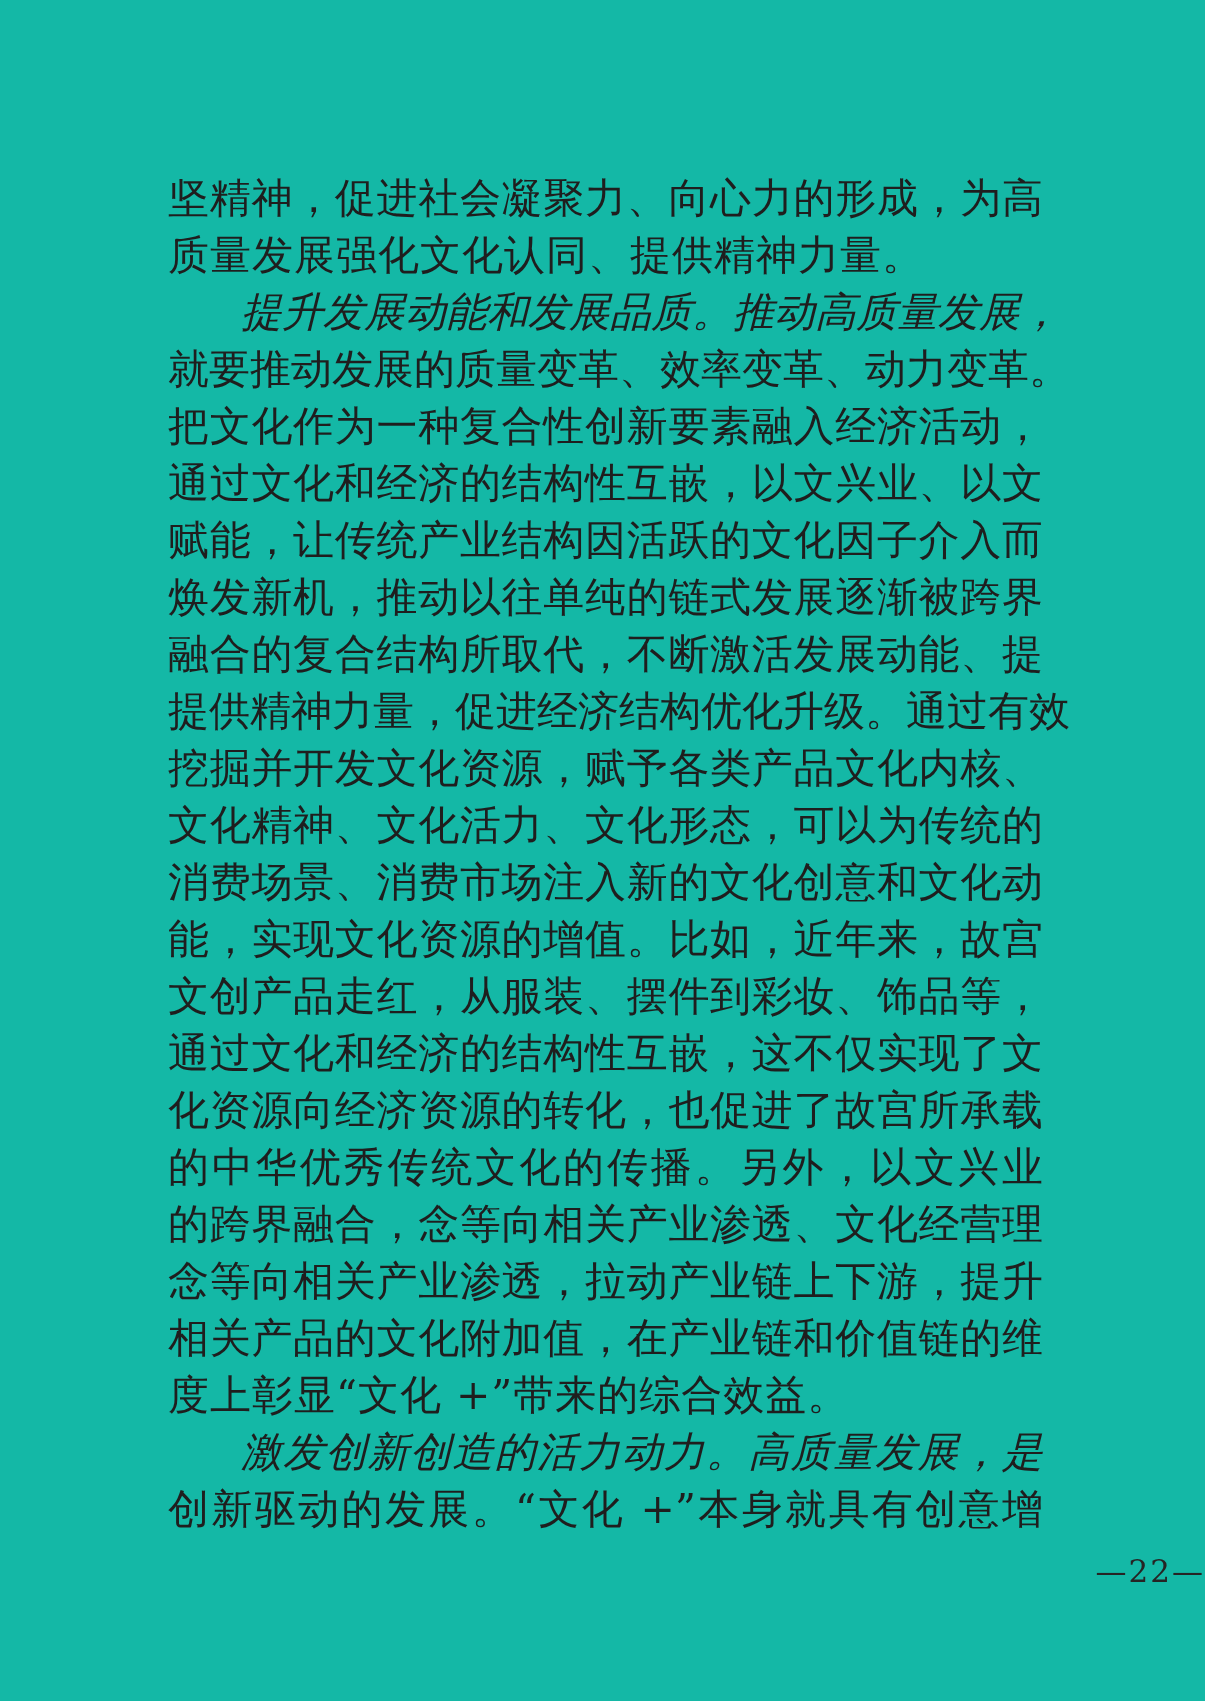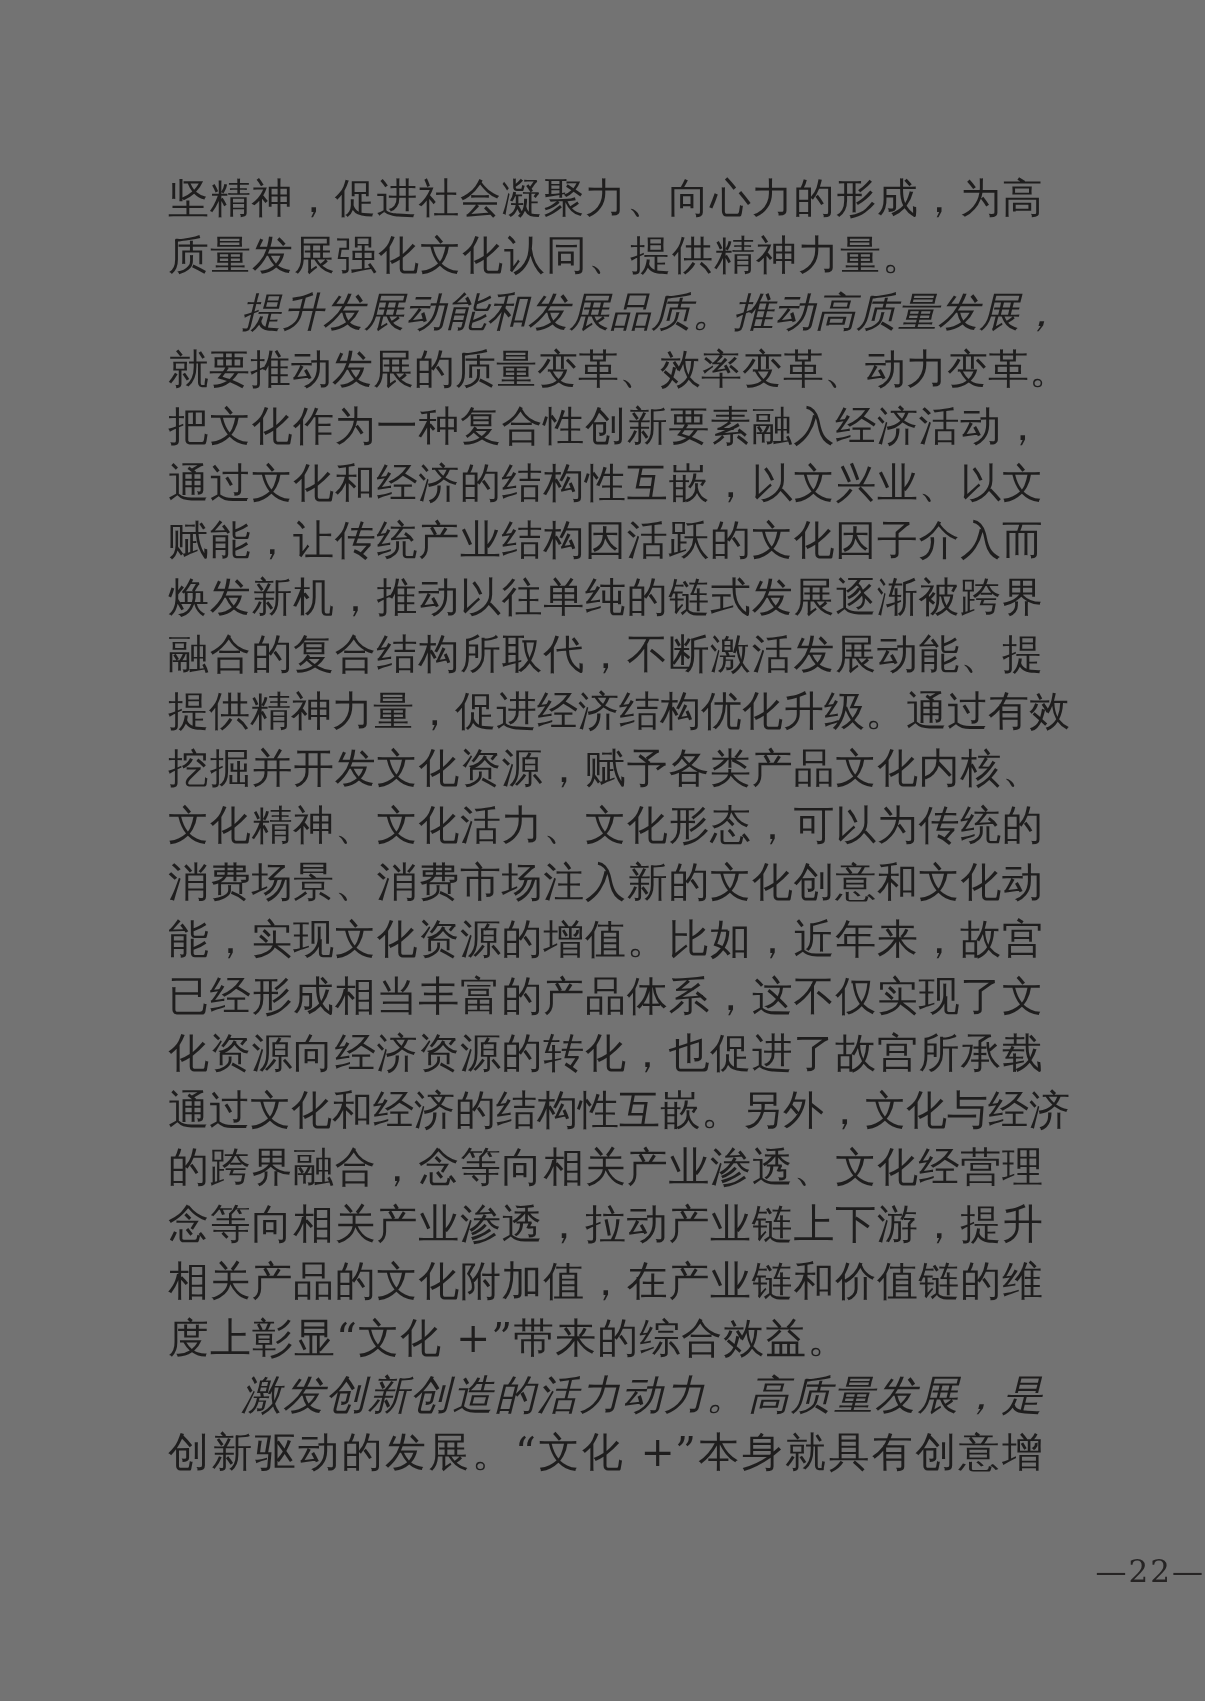--- a/index.html
+++ b/index.html
@@ -4,21 +4,21 @@
 <style>
   html, body {
     margin: 0;
     padding: 0;
     background: #ffffff;
   }
   .page {
     position: relative;
     width: 1205px;
     height: 1701px;
-    background: #737373;
+    background: #14b8a6;
     overflow: hidden;
     font-family: "DejaVu Serif", "Liberation Serif", serif;
     color: #1f1e1e;
   }
   .text-block {
     position: absolute;
     left: 168px;
     top: 170px;
     width: 875px;
   }
@@ -70,23 +70,24 @@
     <div class="line">把文化作为一种复合性创新要素融入经济活动，</div>
     <div class="line">通过文化和经济的结构性互嵌，以文兴业、以文</div>
     <div class="line">赋能，让传统产业结构因活跃的文化因子介入而</div>
     <div class="line">焕发新机，推动以往单纯的链式发展逐渐被跨界</div>
     <div class="line">融合的复合结构所取代，不断激活发展动能、提</div>
     <div class="line">提供精神力量，促进经济结构优化升级。通过有效</div>
     <div class="line">挖掘并开发文化资源，赋予各类产品文化内核、</div>
     <div class="line">文化精神、文化活力、文化形态，可以为传统的</div>
     <div class="line">消费场景、消费市场注入新的文化创意和文化动</div>
     <div class="line">能，实现文化资源的增值。比如，近年来，故宫</div>
-    <div class="line">已经形成相当丰富的产品体系，这不仅实现了文</div>
+    <div class="line">文创产品走红，从服装、摆件到彩妆、饰品等，</div>
+    <div class="line">通过文化和经济的结构性互嵌，这不仅实现了文</div>
     <div class="line">化资源向经济资源的转化，也促进了故宫所承载</div>
-    <div class="line">通过文化和经济的结构性互嵌。另外，文化与经济</div>
+    <div class="line">的中华优秀传统文化的传播。另外，以文兴业</div>
     <div class="line">的跨界融合，念等向相关产业渗透、文化经营理</div>
     <div class="line">念等向相关产业渗透，拉动产业链上下游，提升</div>
     <div class="line">相关产品的文化附加值，在产业链和价值链的维</div>
     <div class="line end">度上彰显“文化 +”带来的综合效益。</div>
 
     <div class="line indent">激发创新创造的活力动力。高质量发展，是</div>
     <div class="line">创新驱动的发展。“文化 +”本身就具有创意增</div>
 
   </div>
 

